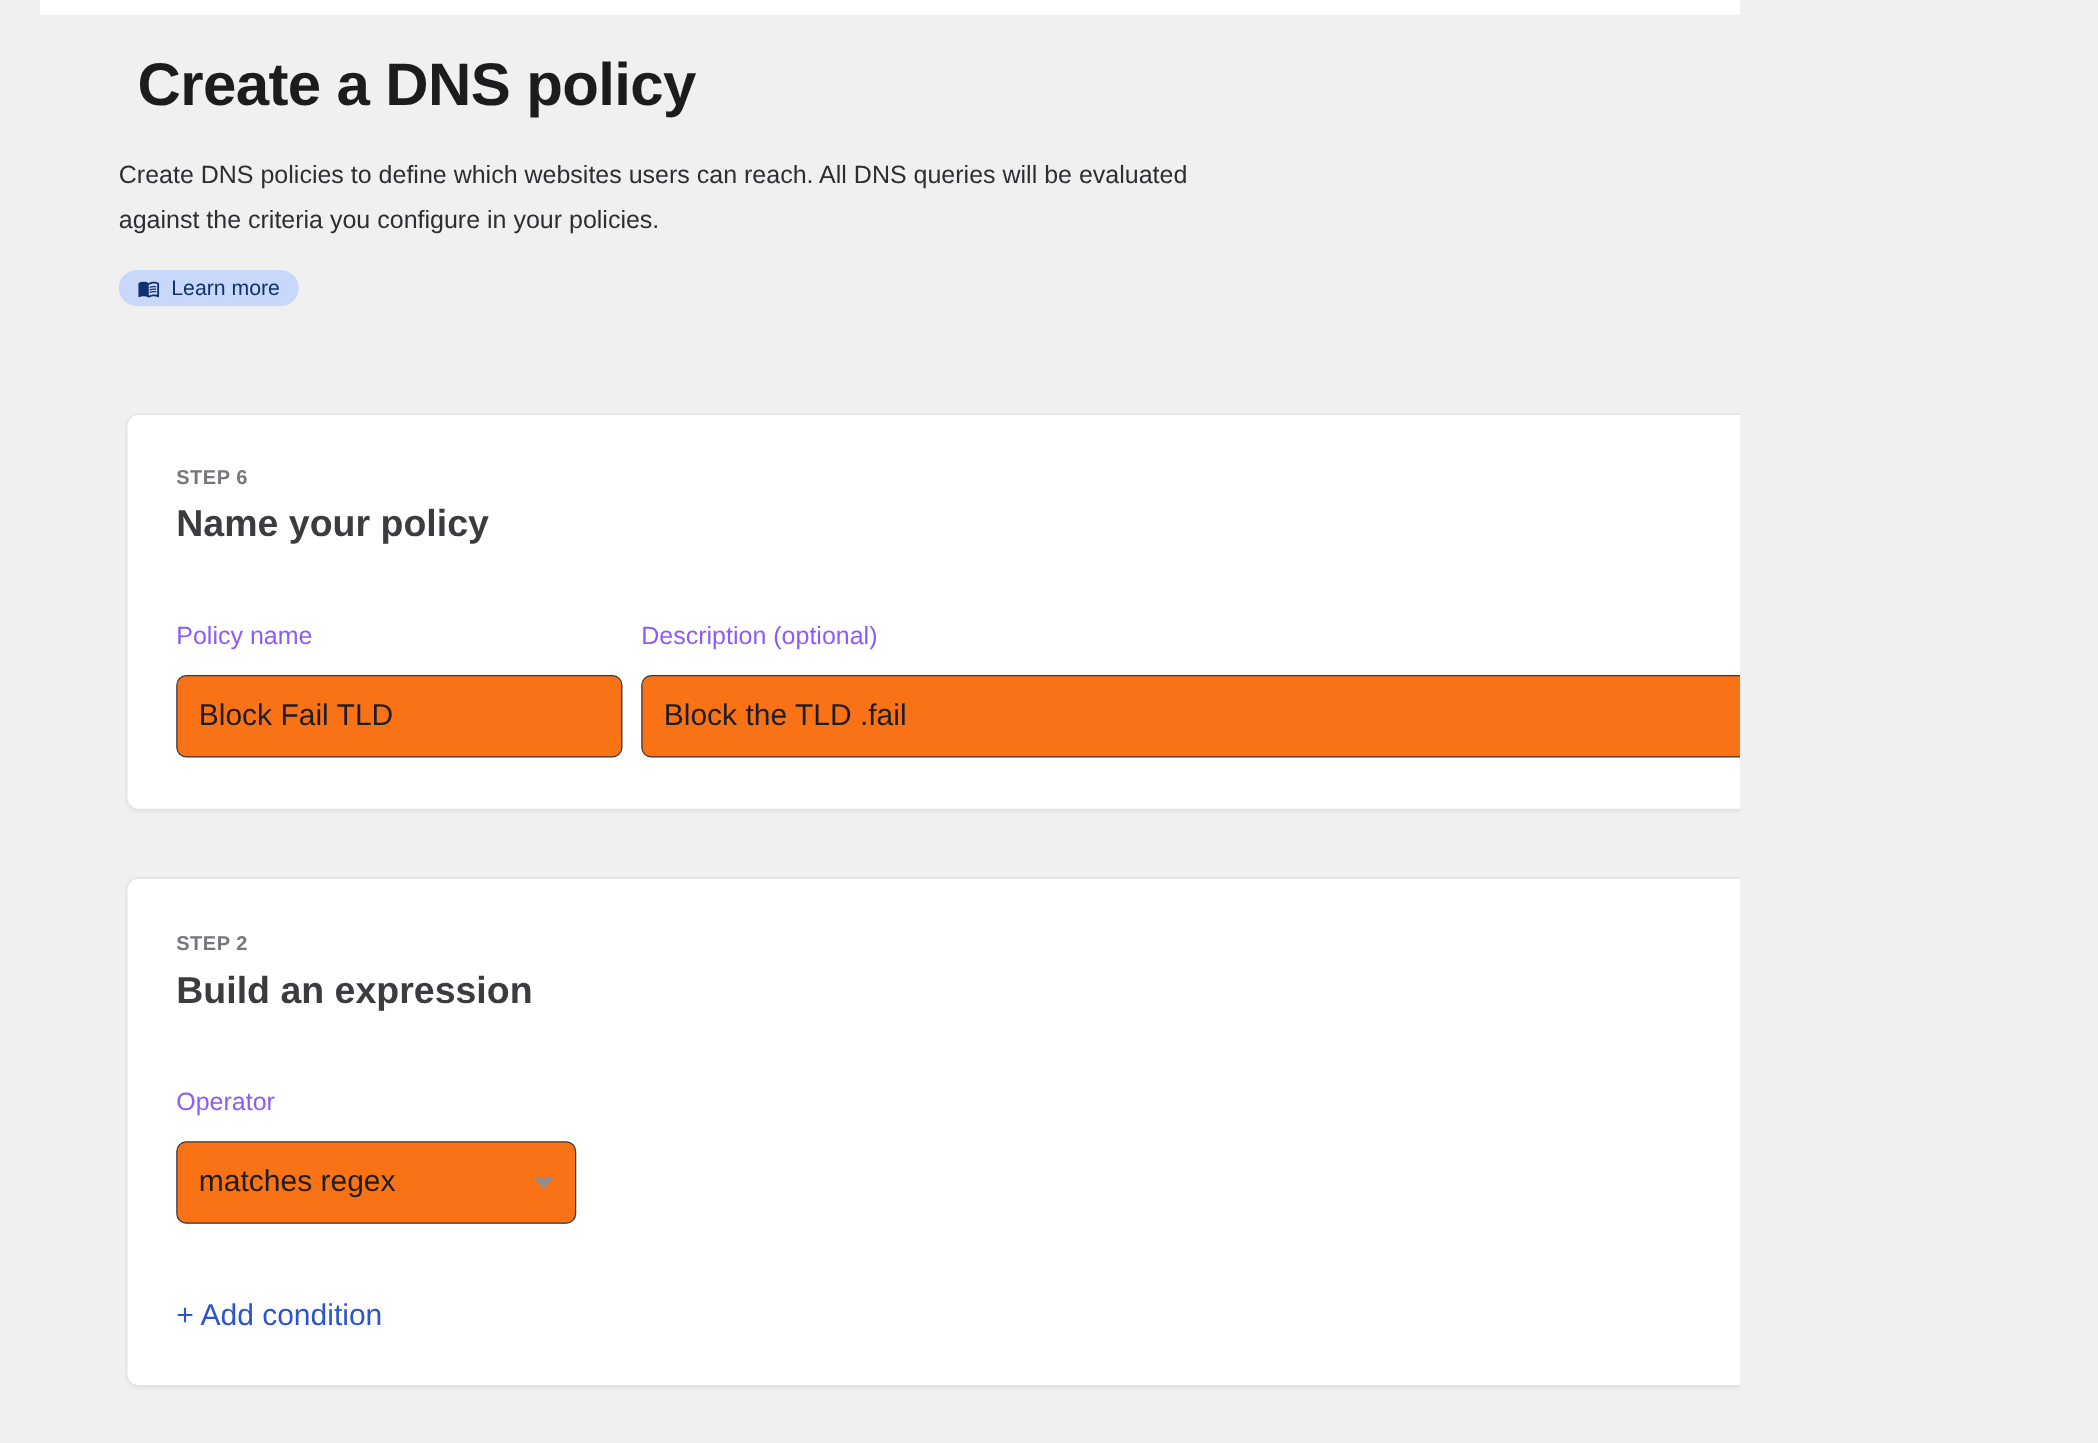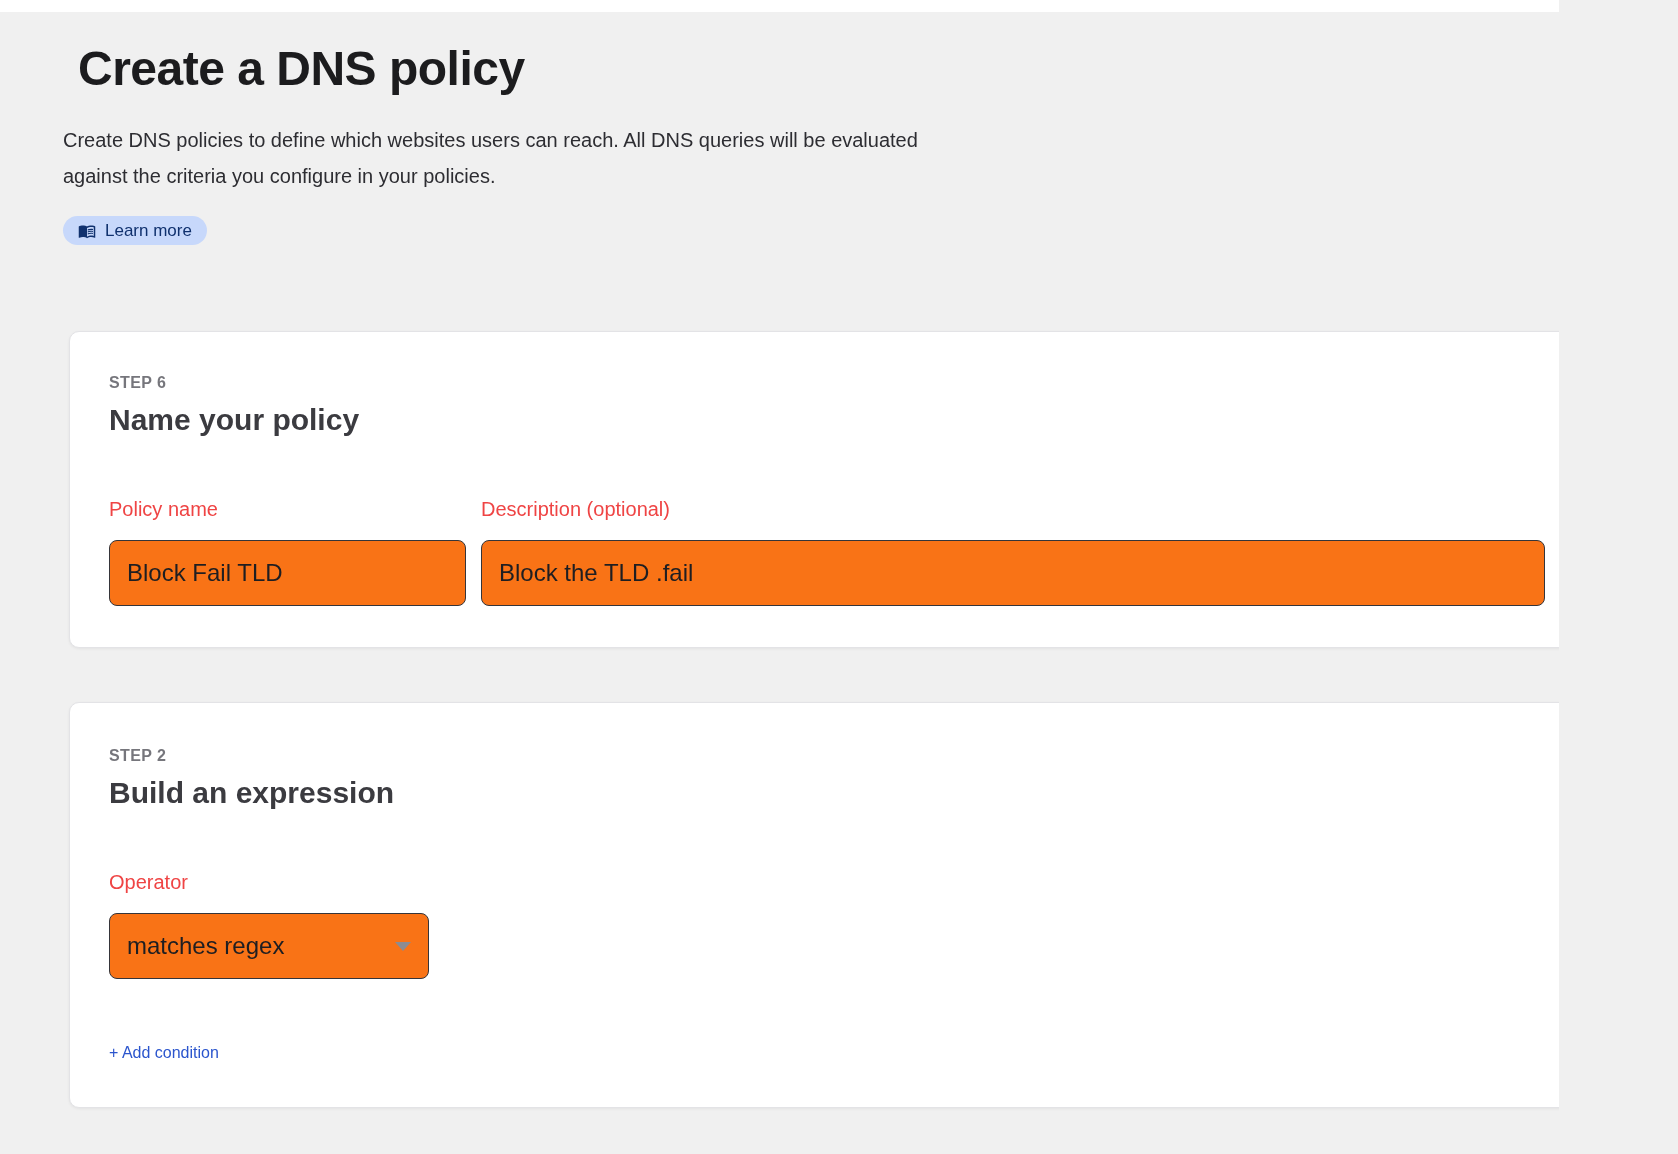--- a/index.html
+++ b/index.html
@@ -3,24 +3,25 @@
 <meta charset="utf-8">
 <style>
   html, body {
     margin: 0;
     padding: 0;
     background: #f0f0f0;
     font-family: "Liberation Sans", "DejaVu Sans", sans-serif;
   }
   .viewport {
     position: relative;
-    width: 1559px;
+    width: 1360px;
     height: 1154px;
     background: #f0f0f0;
     overflow: hidden;
+    padding-left: 32px;
   }
   .top-strip {
     height: 12px;
     background: #ffffff;
   }
   
   .page-header {
     margin: 30px 0 0 63px;
     width: 1000px;
   }
@@ -85,21 +86,21 @@
   }
   .fields-row {
     display: flex;
     gap: 15px;
     margin-top: 60px;
   }
   .field-label {
     display: block;
     font-size: 20px;
     line-height: 23px;
-    color: #ef4444;
+    color: #8b5cf6;
   }
   .control {
     box-sizing: border-box;
     margin-top: 19px;
     height: 66px;
     width: 100%;
     border: 1.5px solid #35353a;
     border-radius: 8px;
     background: #f97316;
     font-family: inherit;
@@ -124,21 +125,21 @@
     flex: 0 0 auto;
   }
   .col-policy   { width: 357px; flex: 0 0 auto; }
   .col-desc     { flex: 1 1 auto; }
   .col-selector { width: 380px; flex: 0 0 auto; }
   .col-operator { width: 320px; flex: 0 0 auto; }
   .col-value    { flex: 1 1 auto; }
   .add-condition {
     display: inline-block;
     margin-top: 62px;
-    font-size: 16px;
+    font-size: 24px;
     line-height: 23px;
     color: var(--link-blue, #2b55cd);
     text-decoration: none;
     cursor: pointer;
   }
 </style>
 </head>
 <body>
 
 <div class="viewport">

